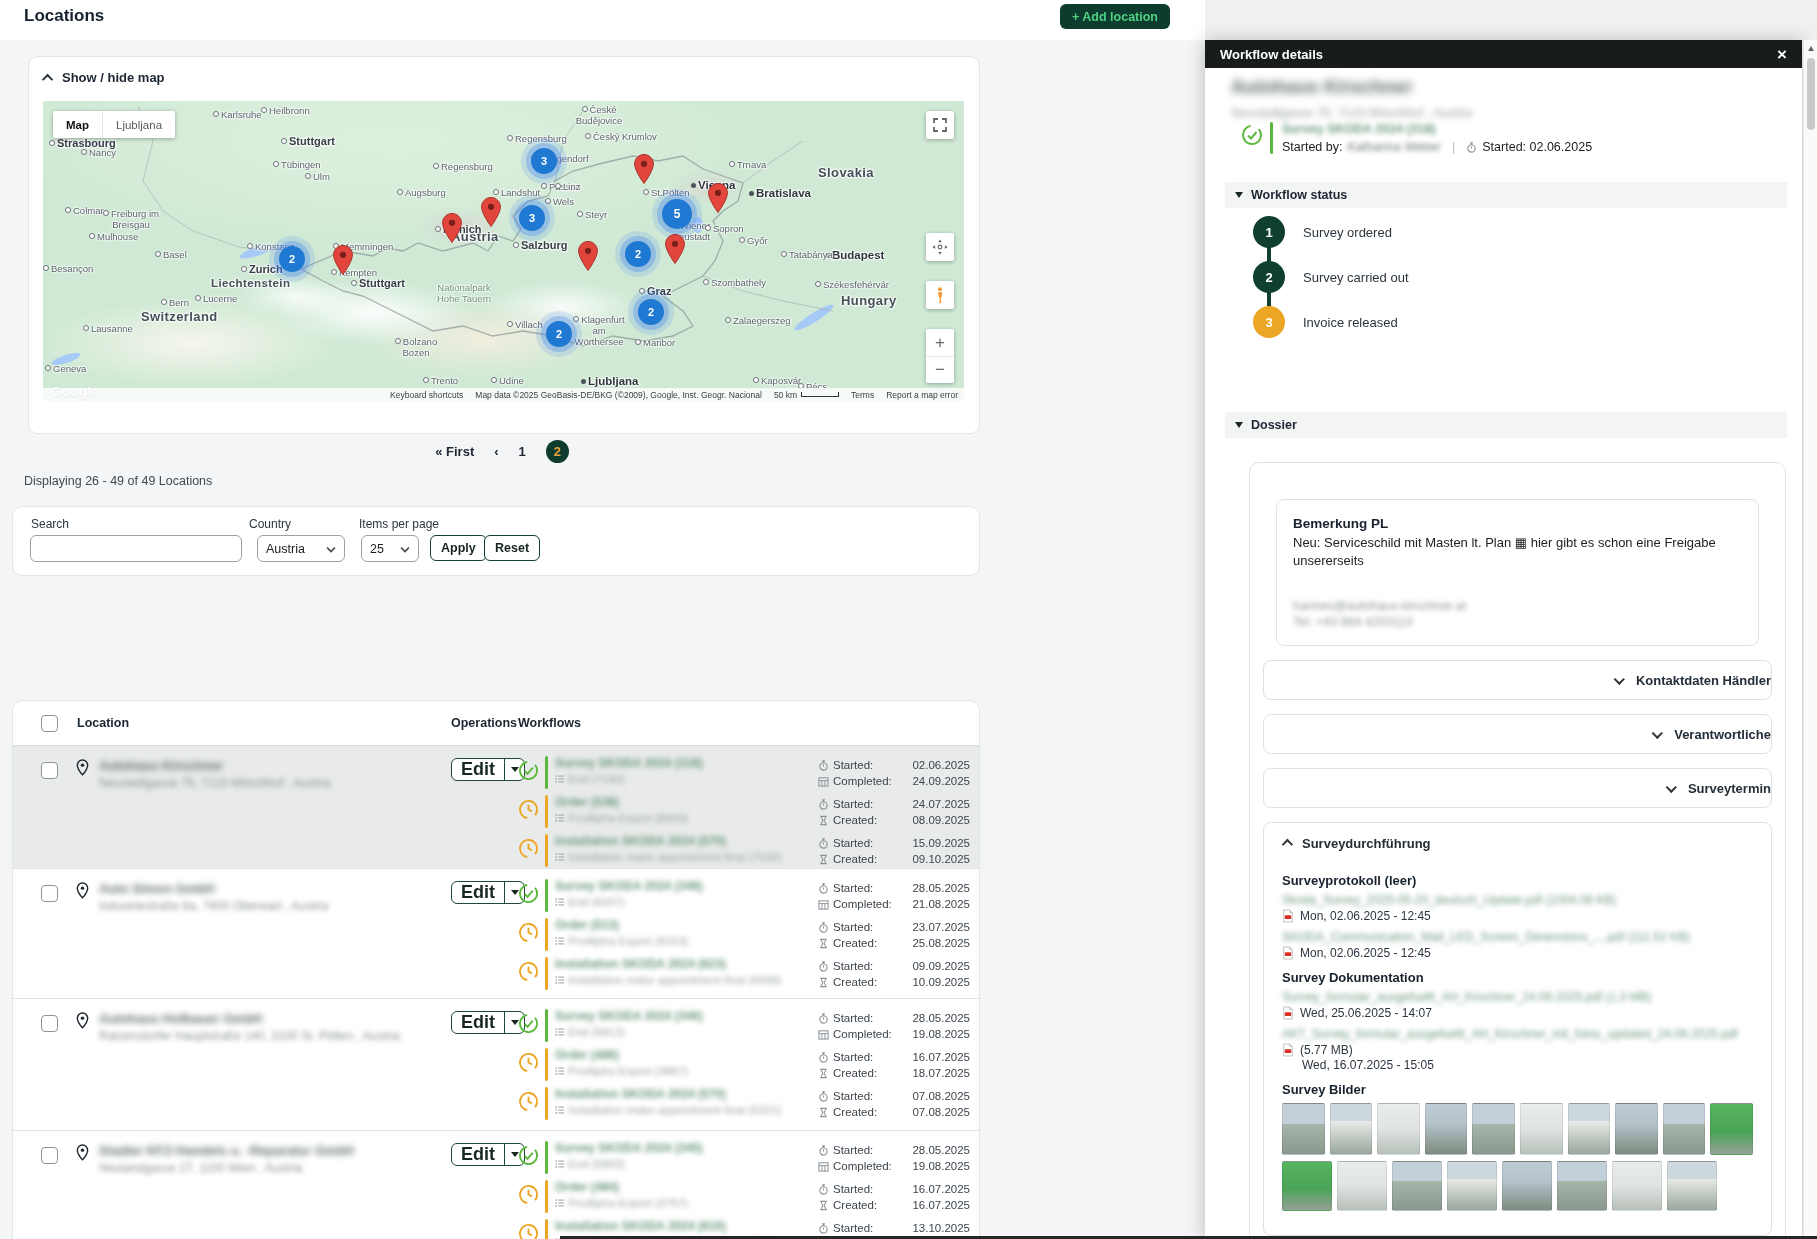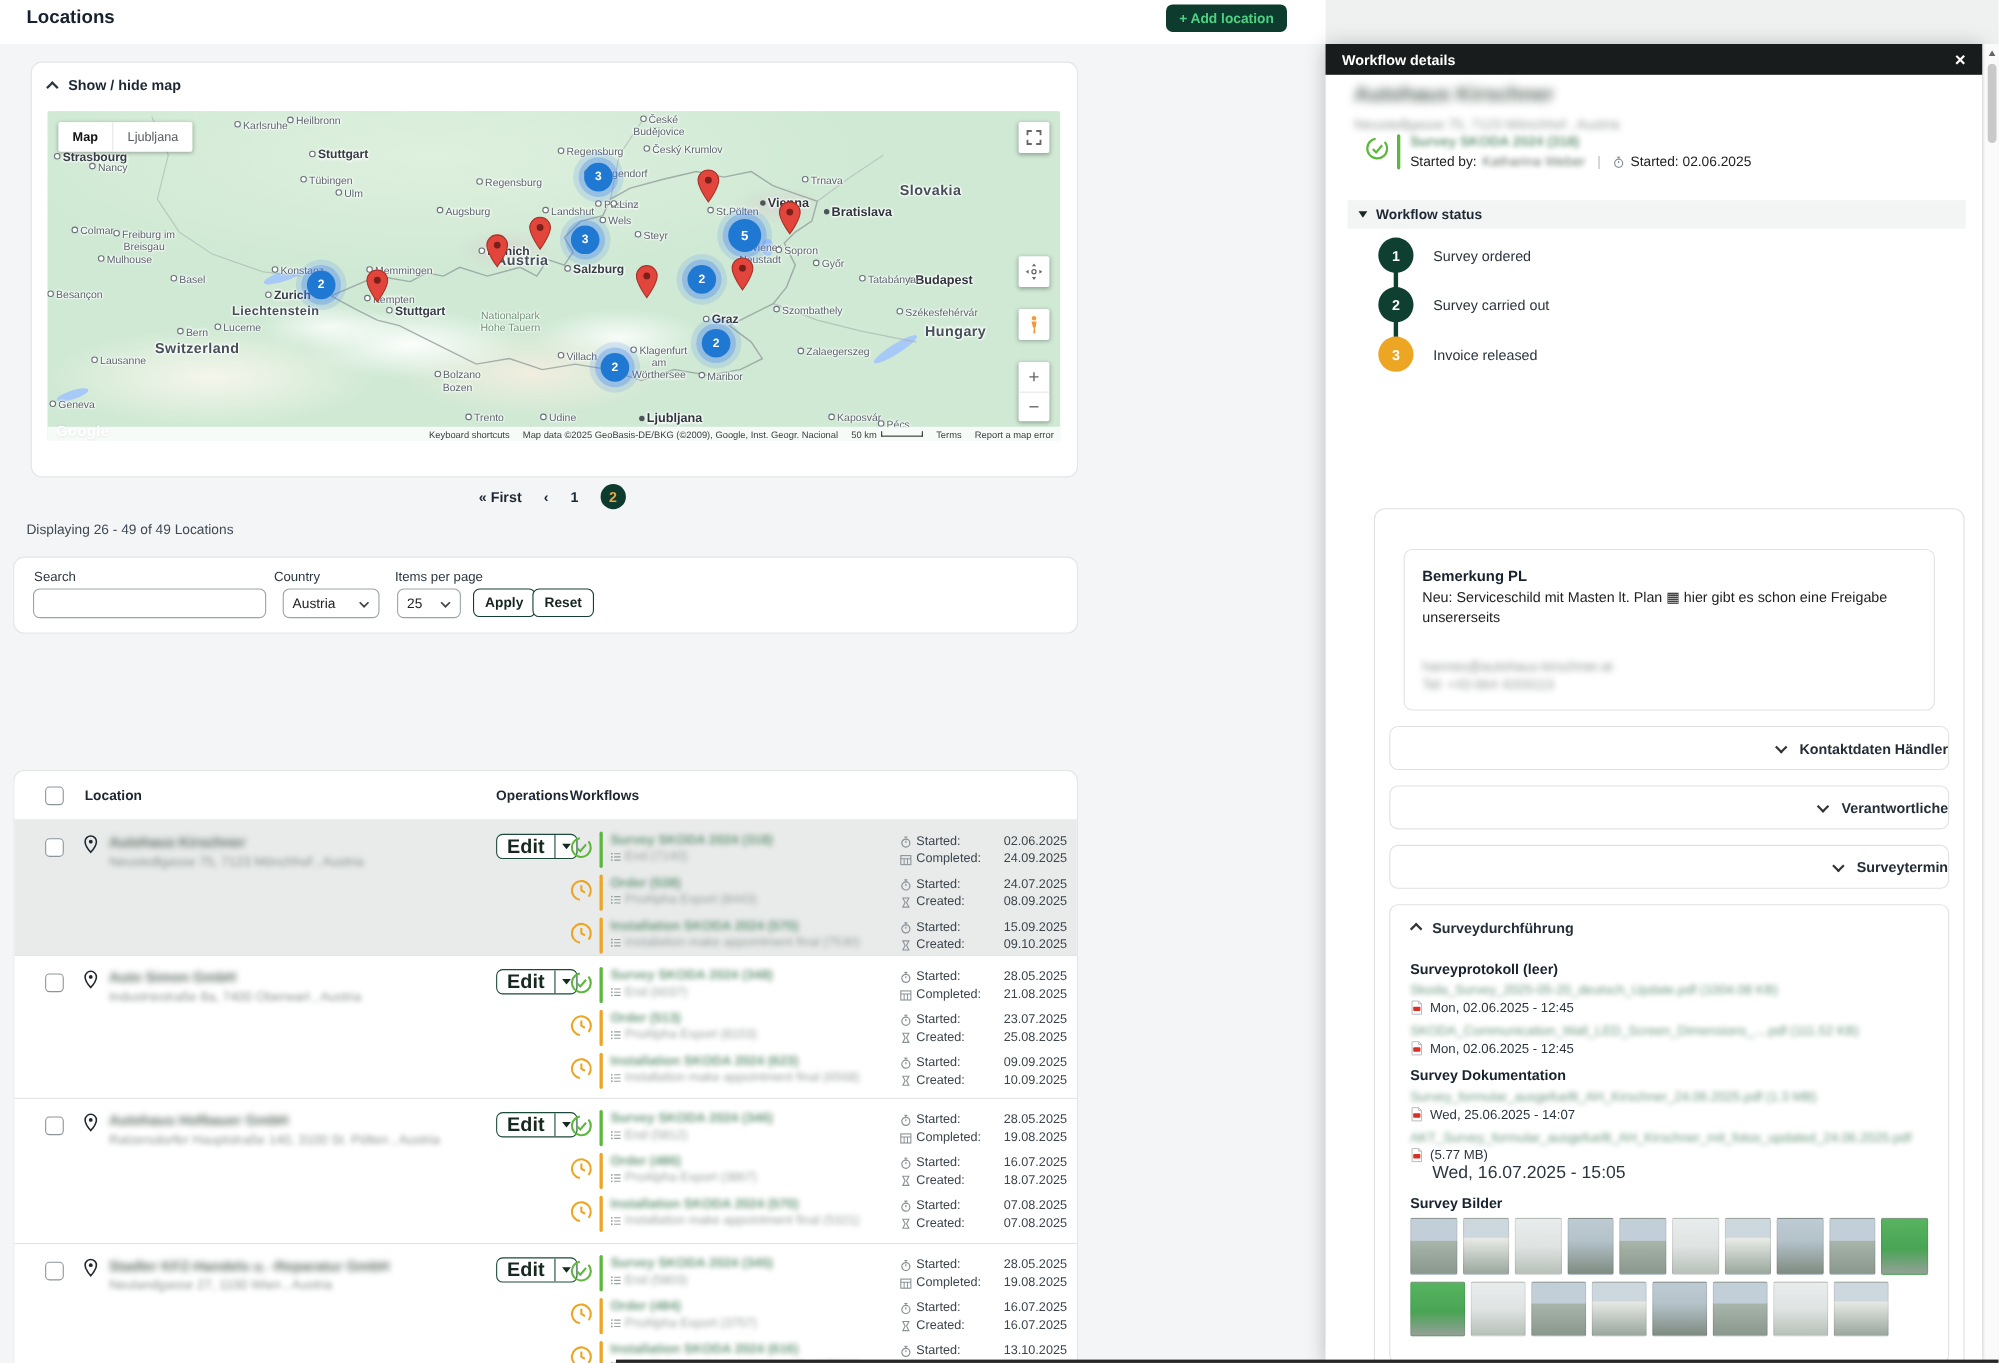--- a/index.html
+++ b/index.html
@@ -131,21 +131,21 @@
   .acc { margin-top:14px; height:40px; border:1px solid #dfe2e2; border-radius:8px; display:flex; align-items:center; padding-left:18px; gap:12px; font-size:13px; font-weight:600; color:#242e38; cursor:pointer; background:#fff;justify-content:flex-end; }
   .chev { width:8px; height:8px; border-left:2px solid #333; border-bottom:2px solid #333; transform:rotate(-45deg) translateY(-1px); }
   .chev.up { transform:rotate(135deg) translateY(-2px); }
   .sdcard { margin-top:14px; border:1px solid #dfe2e2; border-radius:8px; padding-bottom:24px; background:#fff; }
   .sdhead { height:40px; display:flex; align-items:center; padding-left:18px; gap:12px; font-size:13px; font-weight:600; color:#242e38; cursor:pointer; }
   .sdbody { padding:0 18px; }
   .f-title { font-size:13px; font-weight:700; color:#18222e; margin:10px 0 5px; }
   .f-link { font-size:12px; color:#6f9a82; filter:blur(2.4px); width:fit-content; cursor:pointer; }
   .f-date { display:flex; align-items:center; gap:6px; font-size:12px; color:#2c3640; margin:2px 0 7px; }
   .f-size { display:flex; align-items:center; gap:6px; font-size:12px; color:#2c3640; margin-top:2px; }
-  .f-date2 { font-size:16px; color:#2c3640; margin:1px 0 7px 20px; }
+  .f-date2 { font-size:12px; color:#2c3640; margin:1px 0 7px 20px; }
   .brow { display:flex; gap:5px; margin-top:6px; }
   .th-img { height:52px; border-radius:2px; border:1px solid rgba(0,0,0,.08); cursor:pointer; }
   .brow1 .th-img { width:43px; }
   .brow2 .th-img { width:50px; height:50px; }
   .th-img[data-v="1"] { background:linear-gradient(180deg,#c3cfd8 0%,#c3cfd8 40%,#a8b5ab 40%,#8a978c 100%); }
   .th-img[data-v="2"] { background:linear-gradient(180deg,#cdd8de 0%,#cdd8de 35%,#e8eae6 35%,#9aa79d 100%); }
   .th-img[data-v="3"] { background:linear-gradient(180deg,#e9ecec 0%,#dfe3e2 50%,#b7c0b8 100%); }
   .th-img[data-v="4"] { background:linear-gradient(180deg,#bfcbd4 0%,#b4c2c9 40%,#7e8b80 100%); }
   .th-img[data-v="5"] { background:linear-gradient(180deg,#57b45f 0%,#49a455 55%,#95a098 100%); }
 
@@ -1017,20 +1017,24 @@
       <div class="step" style="top:45px;">
         <span class="scir">2</span>
         <span class="slabel">Survey carried out</span>
       </div>
       <div class="step amber" style="top:90px;">
         <span class="scir">3</span>
         <span class="slabel">Invoice released</span>
       </div>
     </div>
 
+    <div class="sec" style="top:344px;">
+      <span class="tri"></span>
+      <span>Dossier</span>
+    </div>
 
     <div class="dcard">
       <div class="bem">
         <div class="bem-title">Bemerkung PL</div>
         <div class="bem-text">Neu: Serviceschild mit Masten lt. Plan ▦ hier gibt es schon eine Freigabe unsererseits</div>
         <div class="bem-email">hannes@autohaus-kirschner.at</div>
         <div class="bem-phone">Tel: +43 664 4203113</div>
       </div>
 
       <div class="acc">

